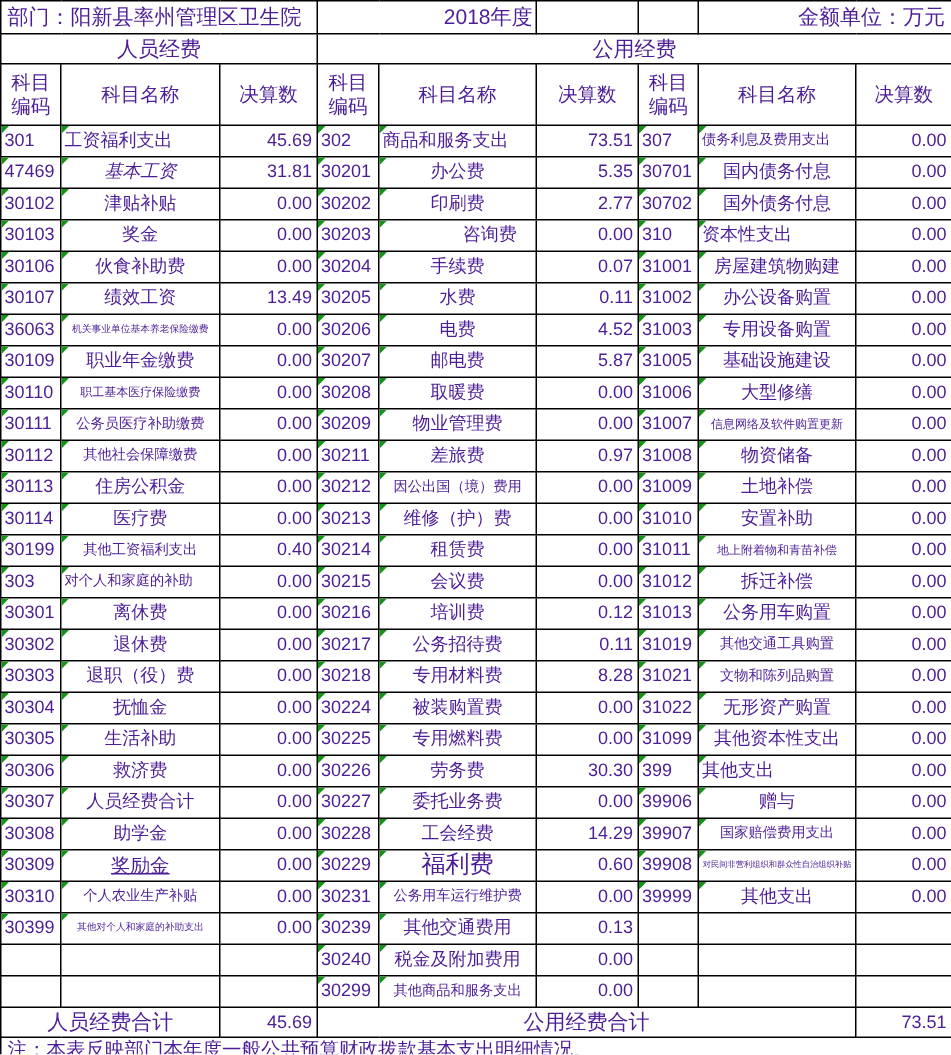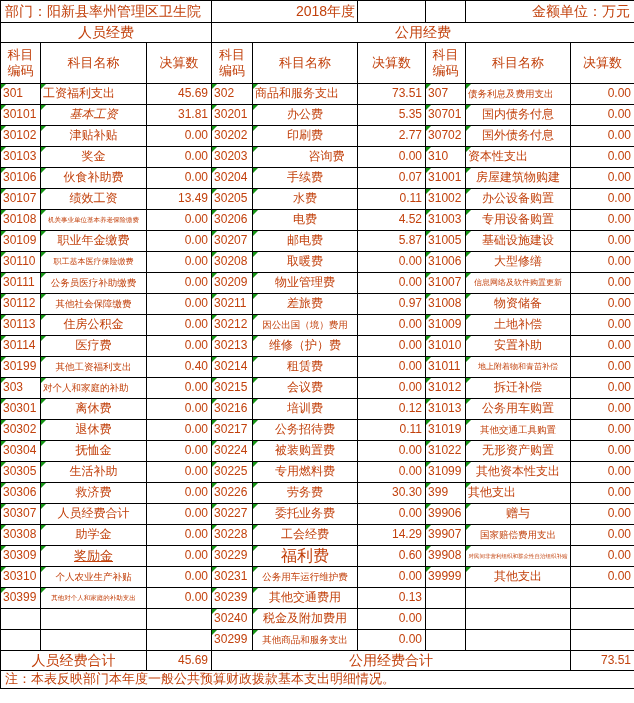--- a/index.html
+++ b/index.html
@@ -1,19 +1,19 @@
 <!DOCTYPE html>
 <html style="--grid: #000000; --gt: #149414;"><head>
 <meta charset="utf-8">
 <style>
   html,body{margin:0;padding:0;background:#fff;}
   #sheet{
     width:634px;height:703px;background:#fff;overflow:hidden;
     font-family:"Liberation Sans","DejaVu Sans",sans-serif;
-    color:#c2410c;
+    color:#4c1d95;
   }
   table{border-collapse:collapse;table-layout:fixed;width:634px;}
   td{
     border:1px solid var(--grid,#000);
     padding:0 2px;height:20px;overflow:hidden;white-space:nowrap;
     font-size:12px;line-height:1.1;vertical-align:middle;
   }
   
   tr.r-title td{height:21px;font-size:14px;}
   .t-dept{text-align:left;padding-left:4px;}
@@ -87,21 +87,21 @@
           <td class="name gt parent" style="font-size: 12px;">工资福利支出</td>
           <td class="val">45.69</td>
           <td class="code gt">302</td>
           <td class="name gt parent" style="font-size: 12px;">商品和服务支出</td>
           <td class="val">73.51</td>
           <td class="code gt">307</td>
           <td class="name gt parent" style="font-size: 9.5px;">债务利息及费用支出</td>
           <td class="val">0.00</td>
         </tr>
         <tr>
-          <td class="code gt">30101</td>
+          <td class="code gt">47469</td>
           <td class="name gt" style="font-size: 12px; font-style: italic;">基本工资</td>
           <td class="val">31.81</td>
           <td class="code gt">30201</td>
           <td class="name gt" style="font-size: 12px;">办公费</td>
           <td class="val">5.35</td>
           <td class="code gt">30701</td>
           <td class="name gt" style="font-size: 12px;">国内债务付息</td>
           <td class="val">0.00</td>
         </tr>
         <tr>
@@ -142,21 +142,21 @@
           <td class="name gt" style="font-size: 12px;">绩效工资</td>
           <td class="val">13.49</td>
           <td class="code gt">30205</td>
           <td class="name gt" style="font-size: 12px;">水费</td>
           <td class="val">0.11</td>
           <td class="code gt">31002</td>
           <td class="name gt" style="font-size: 12px;">办公设备购置</td>
           <td class="val">0.00</td>
         </tr>
         <tr>
-          <td class="code gt">30108</td>
+          <td class="code gt">36063</td>
           <td class="name gt" style="font-size: 6.5px;">机关事业单位基本养老保险缴费</td>
           <td class="val">0.00</td>
           <td class="code gt">30206</td>
           <td class="name gt" style="font-size: 12px;">电费</td>
           <td class="val">4.52</td>
           <td class="code gt">31003</td>
           <td class="name gt" style="font-size: 12px;">专用设备购置</td>
           <td class="val">0.00</td>
         </tr>
         <tr>
@@ -260,20 +260,31 @@
         </tr>
         <tr>
           <td class="code gt">30302</td>
           <td class="name gt" style="font-size: 12px;">退休费</td>
           <td class="val">0.00</td>
           <td class="code gt">30217</td>
           <td class="name gt" style="font-size: 12px;">公务招待费</td>
           <td class="val">0.11</td>
           <td class="code gt">31019</td>
           <td class="name gt" style="font-size: 9.5px;">其他交通工具购置</td>
+          <td class="val">0.00</td>
+        </tr>
+        <tr>
+          <td class="code gt">30303</td>
+          <td class="name gt" style="font-size: 12px;">退职（役）费</td>
+          <td class="val">0.00</td>
+          <td class="code gt">30218</td>
+          <td class="name gt" style="font-size: 12px;">专用材料费</td>
+          <td class="val">8.28</td>
+          <td class="code gt">31021</td>
+          <td class="name gt" style="font-size: 9.5px;">文物和陈列品购置</td>
           <td class="val">0.00</td>
         </tr>
         <tr>
           <td class="code gt">30304</td>
           <td class="name gt" style="font-size: 12px;">抚恤金</td>
           <td class="val">0.00</td>
           <td class="code gt">30224</td>
           <td class="name gt" style="font-size: 12px;">被装购置费</td>
           <td class="val">0.00</td>
           <td class="code gt">31022</td>

